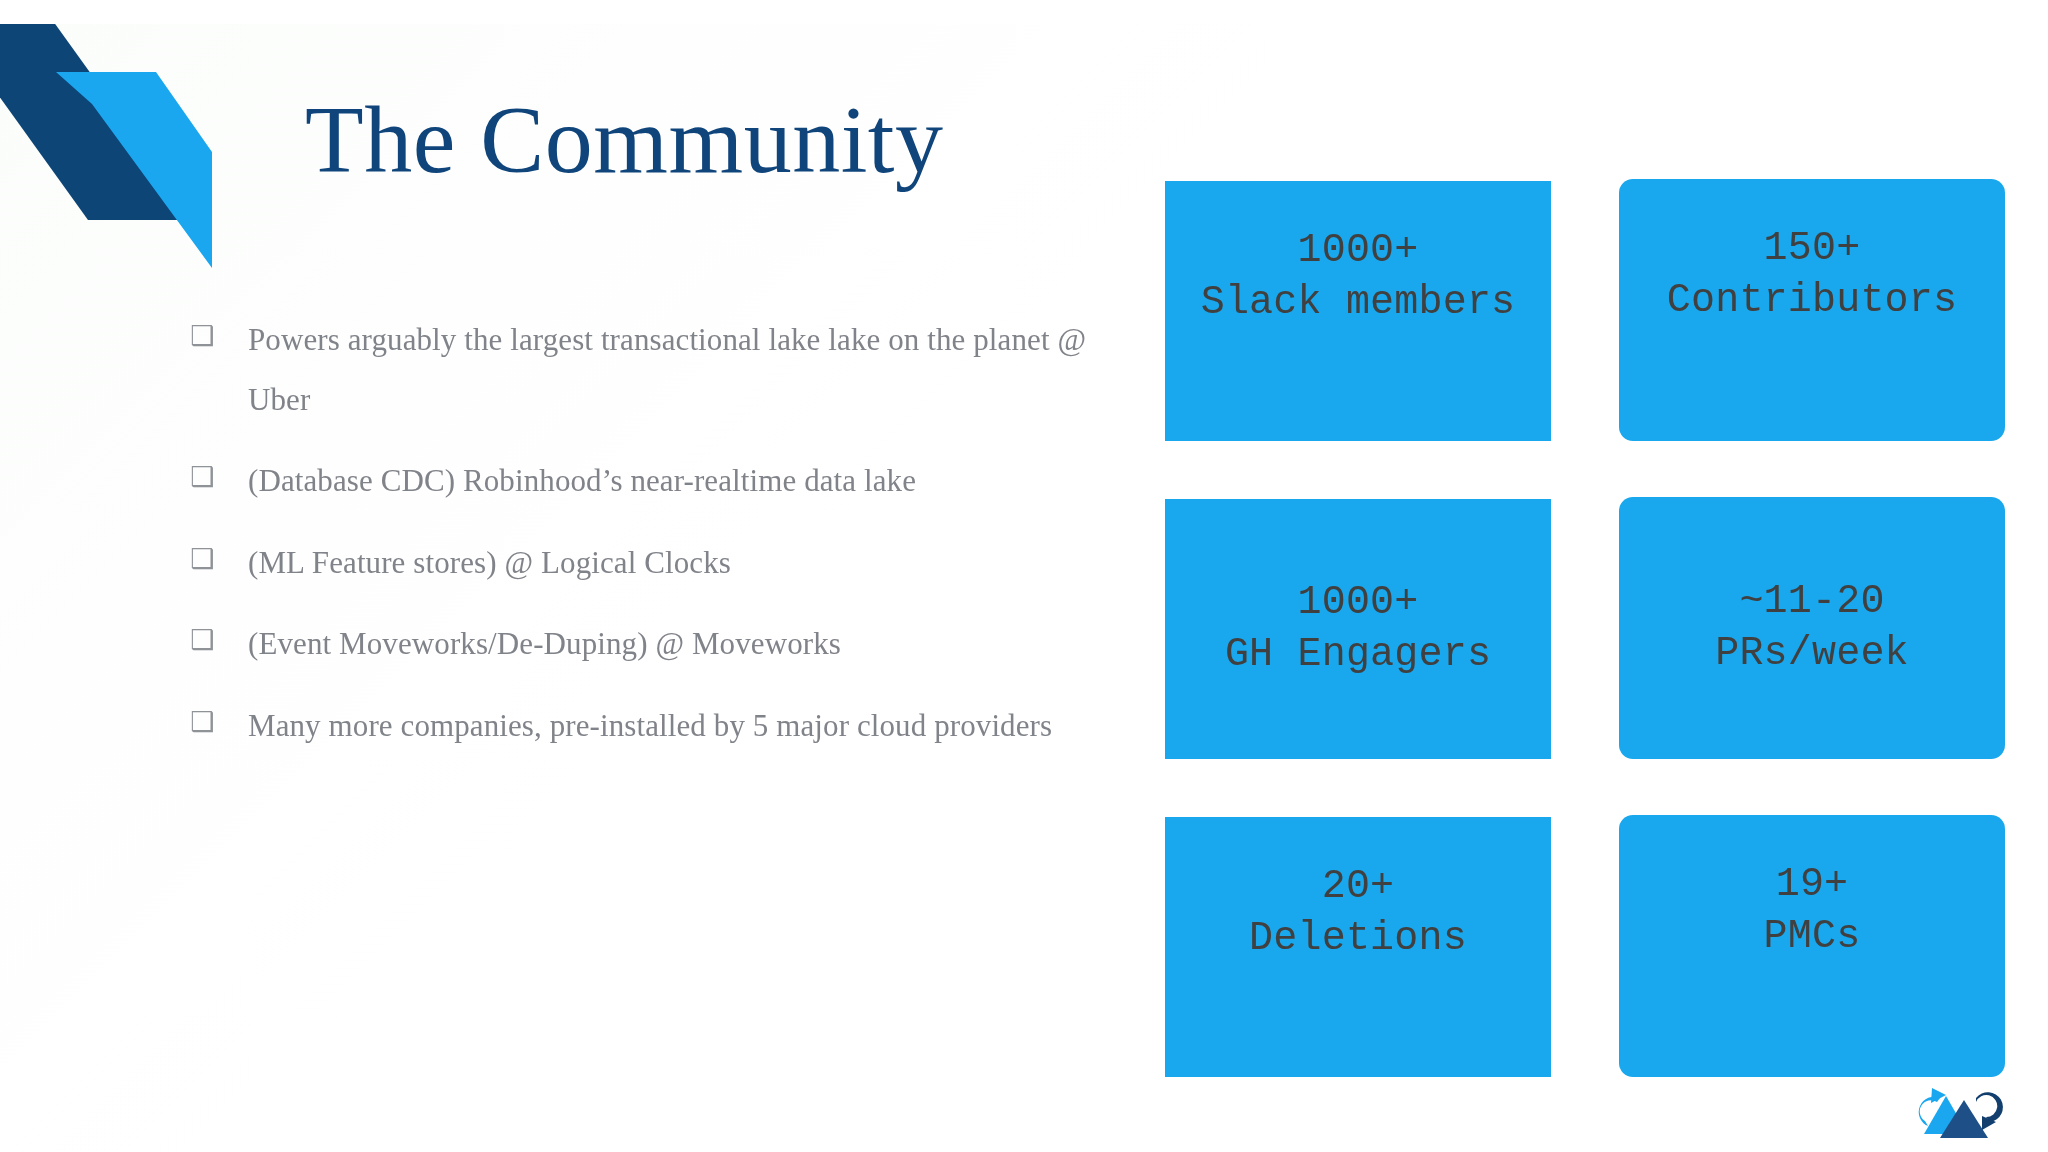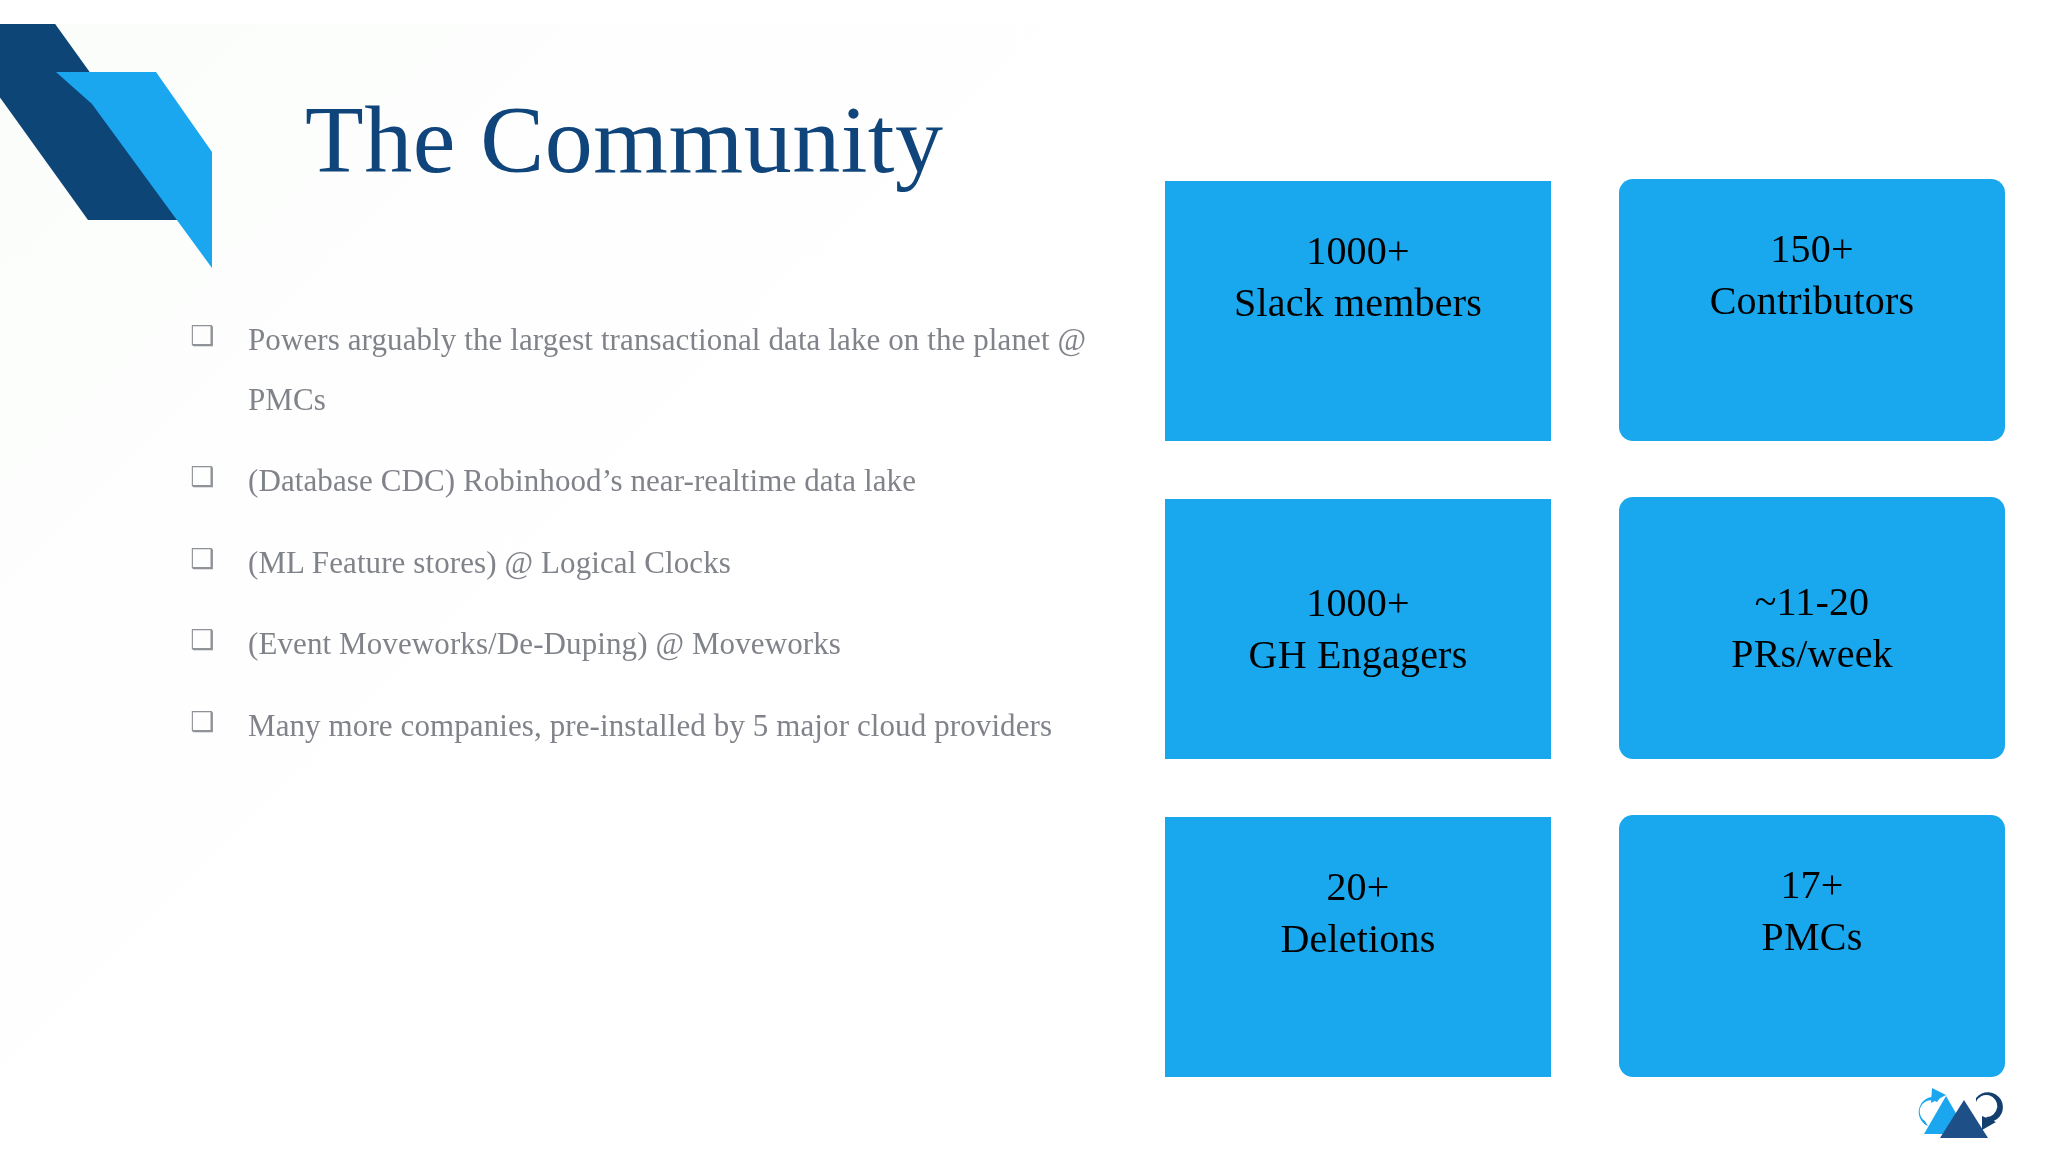--- a/index.html
+++ b/index.html
@@ -94,22 +94,22 @@
     display: flex;
     align-items: center;
     justify-content: center;
     text-align: center;
   }
 
   .stat-box.align-upper { align-items: flex-start; padding-top: 44px; }
   .stat-box.align-lower { align-items: flex-start; padding-top: 44px; }
 
   .stat-inner {
-    color: #000000;
-    font-family: Liberation Serif, serif;
+    color: #404040;
+    font-family: Liberation Mono, monospace;
     font-size: 40px;
     line-height: 1.3;
     font-weight: 400;
     letter-spacing: 0.2px;
     padding: 0 8px;
   }
   .stat-value { display: block; }
   .stat-label { display: block; }
 
   
@@ -133,21 +133,21 @@
     <polygon points="-60,-10 48,-10 196,196 88,196" fill="#0d4577"></polygon>
     <polygon points="56,48 156,48 212,128 212,244 92,80" fill="#1ba7ef"></polygon>
   </svg>
 
   <div class="slide-title">The Community</div>
 
   <div class="bullet-list">
 
     <div class="bullet-item">
       <span class="bullet-marker">❑</span>
-      <span class="bullet-text">Powers arguably the largest transactional data lake on the planet @ PMCs</span>
+      <span class="bullet-text">Powers arguably the largest transactional lake lake on the planet @ Uber</span>
     </div>
 
     <div class="bullet-item">
       <span class="bullet-marker">❑</span>
       <span class="bullet-text">(Database CDC) Robinhood’s near-realtime data lake</span>
     </div>
 
     <div class="bullet-item">
       <span class="bullet-marker">❑</span>
       <span class="bullet-text">(ML Feature stores) @ Logical Clocks</span>
@@ -197,21 +197,21 @@
 
     <div class="stat-box align-lower">
       <div class="stat-inner">
         <span class="stat-value">20+</span>
         <span class="stat-label">Deletions</span>
       </div>
     </div>
 
     <div class="stat-box align-lower offset-right">
       <div class="stat-inner">
-        <span class="stat-value">17+</span>
+        <span class="stat-value">19+</span>
         <span class="stat-label">PMCs</span>
       </div>
     </div>
 
   </div>
 
   <svg class="brand-logo" viewBox="0 0 96 72" xmlns="http://www.w3.org/2000/svg">
 
     <polygon points="34,14 56,52 12,52" fill="#1ba7ef"></polygon>
 

